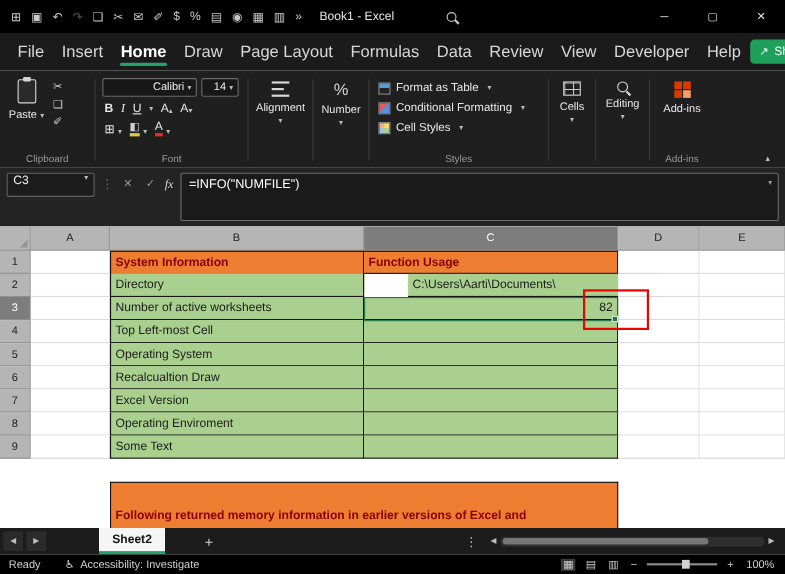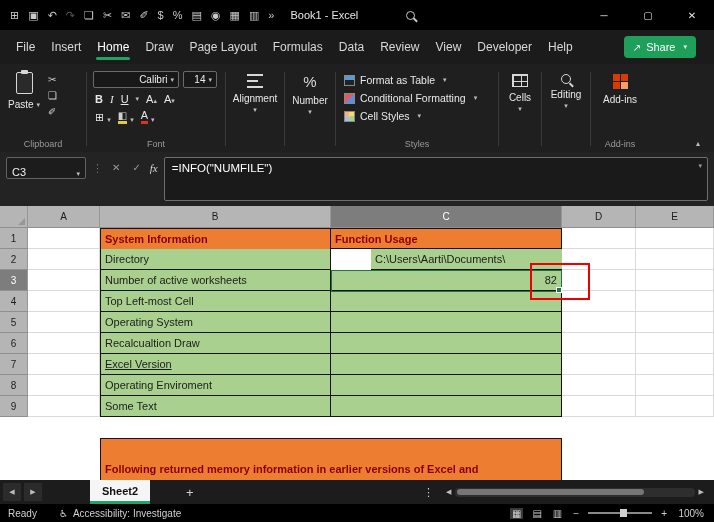--- a/index.html
+++ b/index.html
@@ -15,22 +15,22 @@
   #qat span{font-size:11px;color:#c9c9c9;cursor:default}
   #qat span.disabled{color:#565656}
   #title-text{font-size:11px;color:#e6e6e6;margin-left:16px;white-space:nowrap}
   .lens{width:9px;height:9px;border:1.5px solid #c9c9c9;border-radius:50%;position:relative;margin-left:48px}
   .lens::after{content:"";position:absolute;width:5px;height:1.5px;background:#c9c9c9;transform:rotate(45deg);right:-4px;bottom:-2px}
   #win-controls{margin-left:auto;display:flex;height:30px}
   #win-controls span{width:44px;display:flex;align-items:center;justify-content:center;font-size:10px;color:#e6e6e6}
 
   
   #menubar{top:30px;height:34px;background:#1b1b1b;display:flex;align-items:center;padding:0 8px}
-  .menu-item{color:#d8d8d8;font-size:12px;padding:16px 8px;height:34px;display:flex;align-items:center;position:relative;white-space:nowrap}
-  .menu-item.active{color:#fff;font-weight:normal}
+  .menu-item{color:#d8d8d8;font-size:15px;padding:16px 8px;height:34px;display:flex;align-items:center;position:relative;white-space:nowrap}
+  .menu-item.active{color:#fff;font-weight:bold}
   .menu-item.active::after{content:"";position:absolute;left:7px;right:7px;bottom:4px;height:3px;background:#21A366;border-radius:2px}
   #share-btn{margin-left:auto;margin-right:10px;background:#1fa05a;color:#fff;font-size:11px;height:22px;border-radius:4px;display:flex;align-items:center;padding:0 9px;gap:5px}
   #share-btn .sharrow{font-size:10px}
   #share-btn .chev{color:#eafcee}
 
   
   #ribbon{top:64px;height:88px;background:#1f1f1f;display:flex}
   .vsep{width:1px;background:#3a3a3a;margin:8px 0 6px}
   .rgroup{position:relative;height:88px}
   .glabel{position:absolute;bottom:3px;left:0;right:0;text-align:center;font-size:9px;color:#9a9a9a;white-space:nowrap}
@@ -80,21 +80,21 @@
   .lens2::after{content:"";position:absolute;width:5px;height:1.5px;background:#d8d8d8;transform:rotate(45deg);right:-4px;bottom:-2px}
   #g-addins{width:58px}
   .addins-icon{width:15px;height:15px;display:grid;grid-template-columns:7px 7px;grid-template-rows:7px 7px;gap:1px}
   .addins-icon i{background:#d83b01}
   .addins-icon i:last-child{background:#f2a069}
   .filler{flex:1}
   #collapse-ribbon{position:absolute;right:14px;bottom:4px;font-size:8px;color:#bdbdbd}
 
   
   #formulabar{top:152px;height:54px;background:#232323;display:flex;align-items:flex-start;padding:5px 6px 0 6px;gap:6px}
-  #name-box{width:80px;height:22px;background:#1c1c1c;border:1px solid#626262;border-radius:2px;color:#f0f0f0;font-size:11px;display:flex;align-items:flex-end;justify-content:space-between;padding:0 5px}
+  #name-box{width:80px;height:22px;background:#1c1c1c;border:1px solid#626262;border-radius:2px;color:#f0f0f0;font-size:11px;display:flex;align-items:flex-start;justify-content:space-between;padding:0 5px}
   #fx-sep{color:#6f6f6f;font-size:11px;line-height:22px}
   .fxbtn{color:#9a9a9a;font-size:10px;line-height:22px;padding:0 3px}
   #fx-label{color:#d6d6d6;font-style:italic;font-family:"Liberation Serif",serif;font-size:11px;line-height:22px}
   #formula-input{flex:1;height:44px;background:#1a1a1a;border:1px solid #6e6e6e;border-radius:2px;color:#fff;font-size:11.5px;padding:4px 7px;position:relative}
   #fb-expand{position:absolute;right:5px;top:4px;font-size:7px;color:#9a9a9a}
 
   
   #grid{top:206px;height:274px;background:#fff;position:absolute;left:0;width:714px;overflow:hidden}
   .gh{position:absolute;background:#b5b5b5;color:#1d1d1d;font-size:10px;display:flex;align-items:center;justify-content:center;border-right:1px solid #979797;border-bottom:1px solid #8f8f8f}
   .gh.sel{background:#7d7d7d;color:#fff}
@@ -364,21 +364,21 @@
         <div class="cell plain" style="position: absolute; left: 562px; top: 106px; width: 74px; height: 21px;"></div>
         <div class="cell plain" style="position: absolute; left: 636px; top: 106px; width: 78px; height: 21px;"></div>
         <div class="gh" style="position: absolute; left: 0px; top: 127px; width: 28px; height: 21px;">6</div>
         <div class="cell plain" style="position: absolute; left: 28px; top: 127px; width: 72px; height: 21px;"></div>
         <div class="cell green leftedge" style="position: absolute; left: 100px; top: 127px; width: 231px; height: 21px;">Recalcualtion Draw</div>
         <div class="cell green" style="position: absolute; left: 331px; top: 127px; width: 231px; height: 21px;"></div>
         <div class="cell plain" style="position: absolute; left: 562px; top: 127px; width: 74px; height: 21px;"></div>
         <div class="cell plain" style="position: absolute; left: 636px; top: 127px; width: 78px; height: 21px;"></div>
         <div class="gh" style="position: absolute; left: 0px; top: 148px; width: 28px; height: 21px;">7</div>
         <div class="cell plain" style="position: absolute; left: 28px; top: 148px; width: 72px; height: 21px;"></div>
-        <div class="cell green leftedge" style="position: absolute; left: 100px; top: 148px; width: 231px; height: 21px; text-decoration: underline;">Excel Version</div>
+        <div class="cell green leftedge" style="position: absolute; left: 100px; top: 148px; width: 231px; height: 21px;">Excel Version</div>
         <div class="cell green" style="position: absolute; left: 331px; top: 148px; width: 231px; height: 21px;"></div>
         <div class="cell plain" style="position: absolute; left: 562px; top: 148px; width: 74px; height: 21px;"></div>
         <div class="cell plain" style="position: absolute; left: 636px; top: 148px; width: 78px; height: 21px;"></div>
         <div class="gh" style="position: absolute; left: 0px; top: 169px; width: 28px; height: 21px;">8</div>
         <div class="cell plain" style="position: absolute; left: 28px; top: 169px; width: 72px; height: 21px;"></div>
         <div class="cell green leftedge" style="position: absolute; left: 100px; top: 169px; width: 231px; height: 21px;">Operating Enviroment</div>
         <div class="cell green" style="position: absolute; left: 331px; top: 169px; width: 231px; height: 21px;"></div>
         <div class="cell plain" style="position: absolute; left: 562px; top: 169px; width: 74px; height: 21px;"></div>
         <div class="cell plain" style="position: absolute; left: 636px; top: 169px; width: 78px; height: 21px;"></div>
         <div class="gh" style="position: absolute; left: 0px; top: 190px; width: 28px; height: 21px;">9</div>

